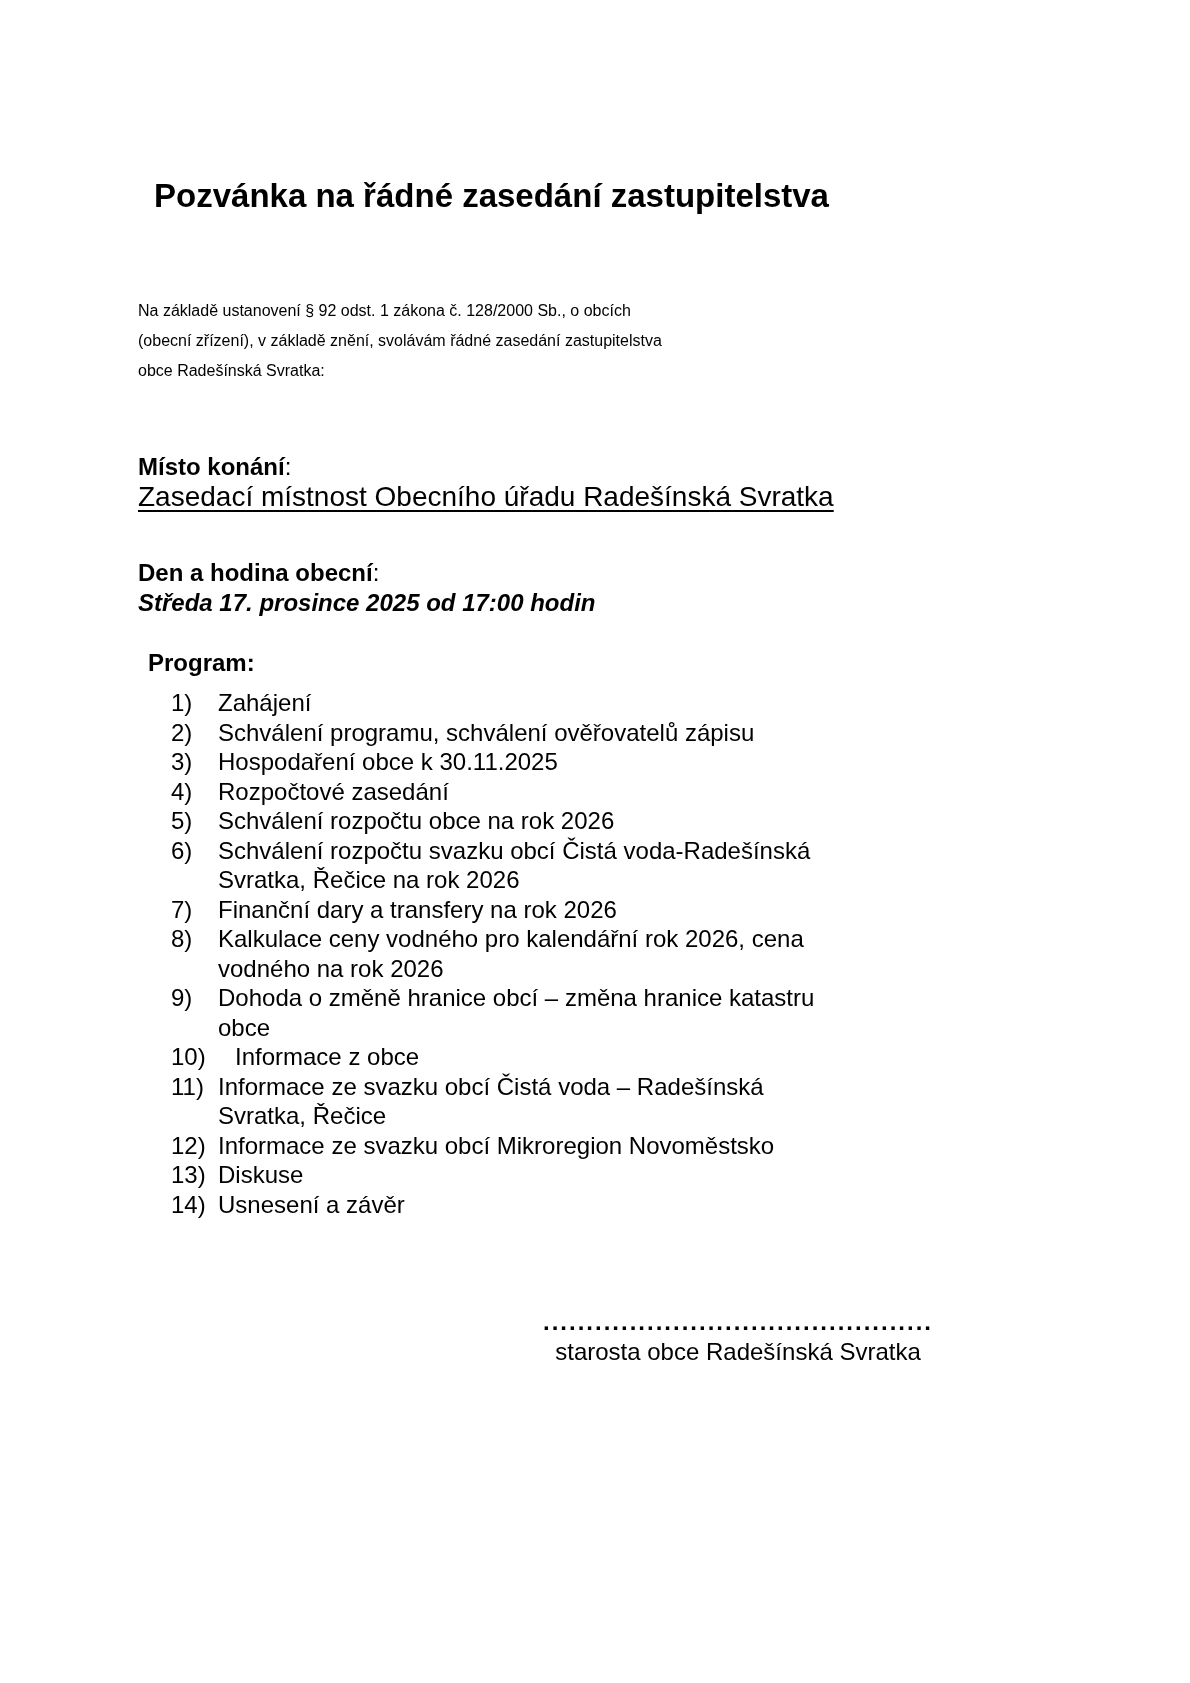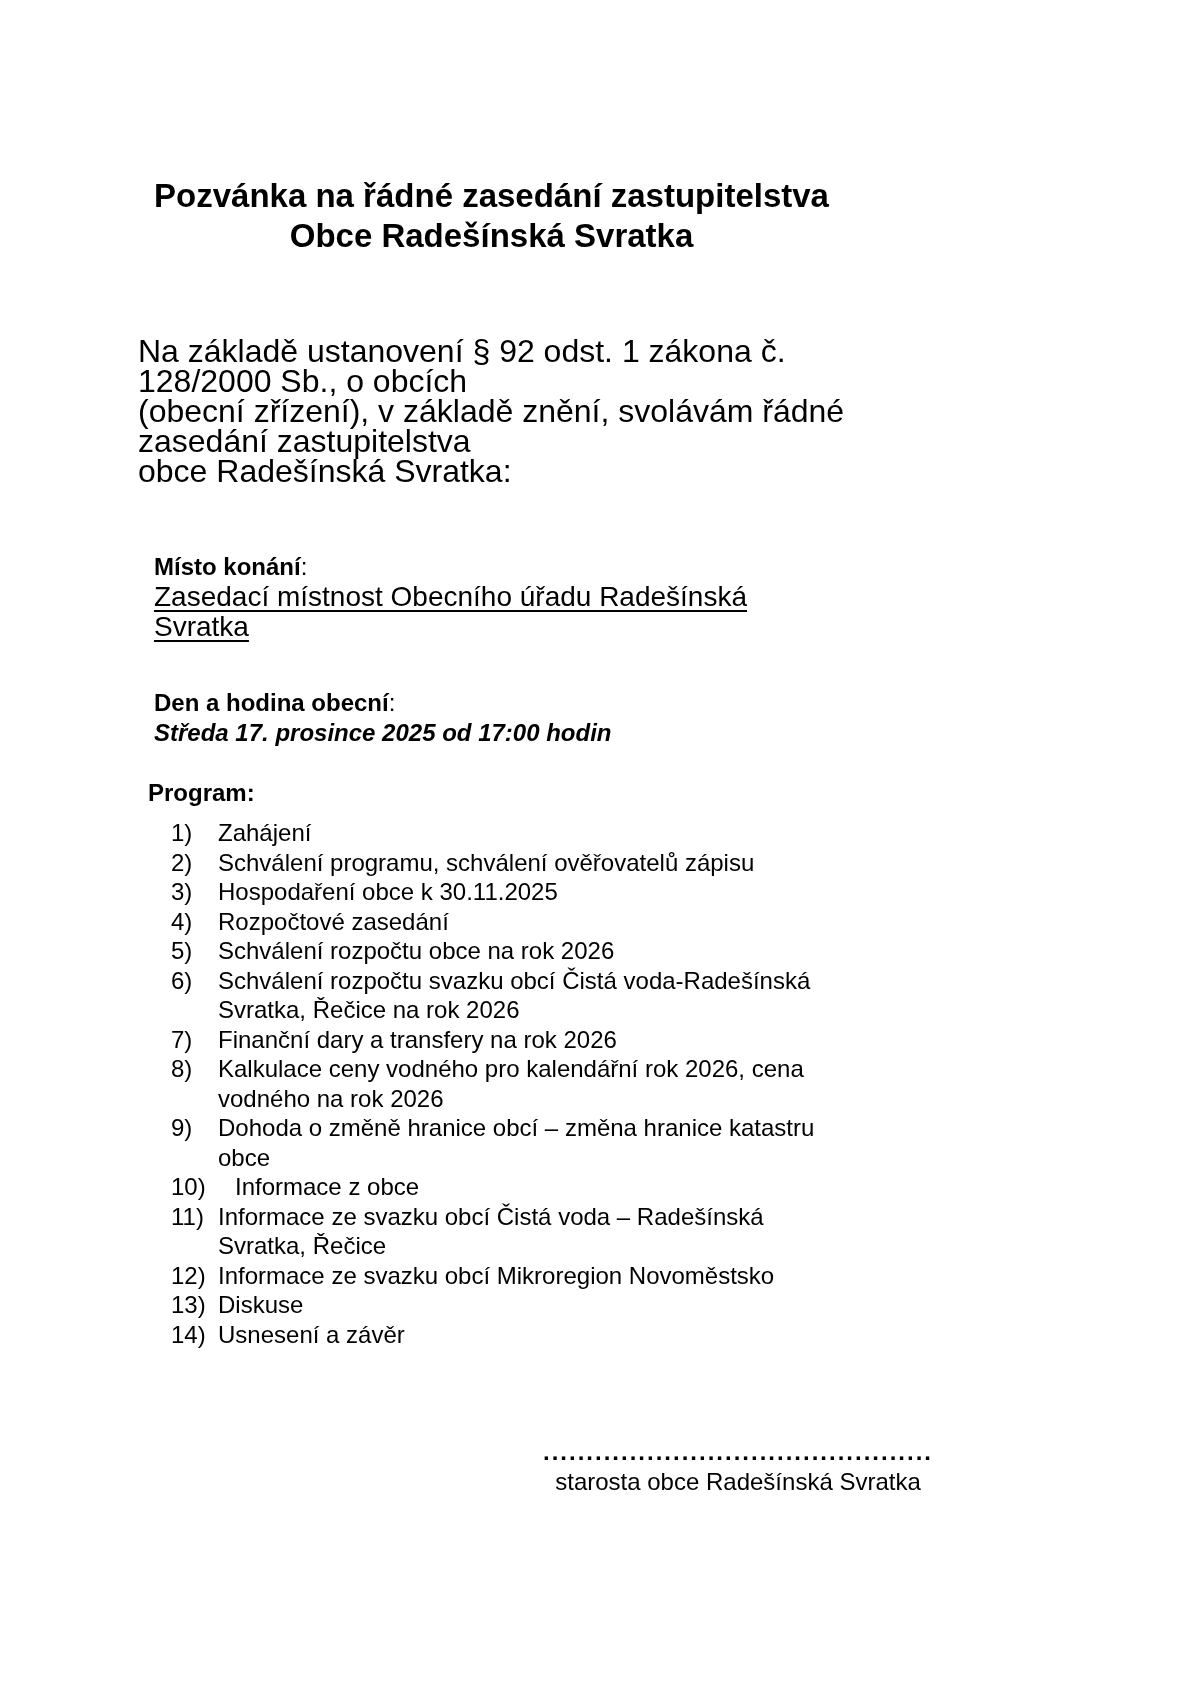--- a/index.html
+++ b/index.html
@@ -24,27 +24,27 @@
   .doc-title {
     text-align: center;
     font-size: 33px;
     line-height: 40px;
     font-weight: bold;
     margin: 0 0 80px 0;
   }
   .doc-title .tline { display: block; }
 
   .body-text {
-    font-size: 32px;
+    font-size: 16px;
     line-height: 30px;
   }
   .intro { margin: 0 0 66px 0; }
   .intro .pline { display: block; }
 
-  .section { margin: 0 0 46px 16px; }
+  .section { margin: 0 0 46px 0; }
   .section-heading {
     font-size: 24px;
     line-height: 30px;
   }
   .section-heading .lbl { font-weight: bold; }
   .section-heading .colon { font-weight: normal; }
 
   .venue-value {
     font-size: 28px;
     line-height: 30px;
@@ -115,21 +115,20 @@
   }
 </style>
 </head>
 <body>
 
 <div class="page">
   <div class="content">
 
     <h1 class="doc-title">
       <span class="tline">Pozvánka na řádné zasedání zastupitelstva</span>
-      <span class="tline">Obce Radešínská Svratka</span>
     </h1>
 
     <div class="body-text intro">
       <span class="pline">Na základě ustanovení § 92 odst. 1 zákona č. 128/2000 Sb., o obcích</span>
       <span class="pline">(obecní zřízení), v základě znění, svolávám řádné zasedání zastupitelstva</span>
       <span class="pline">obce Radešínská Svratka:</span>
     </div>
 
     <div class="section venue-section">
       <div class="section-heading">

